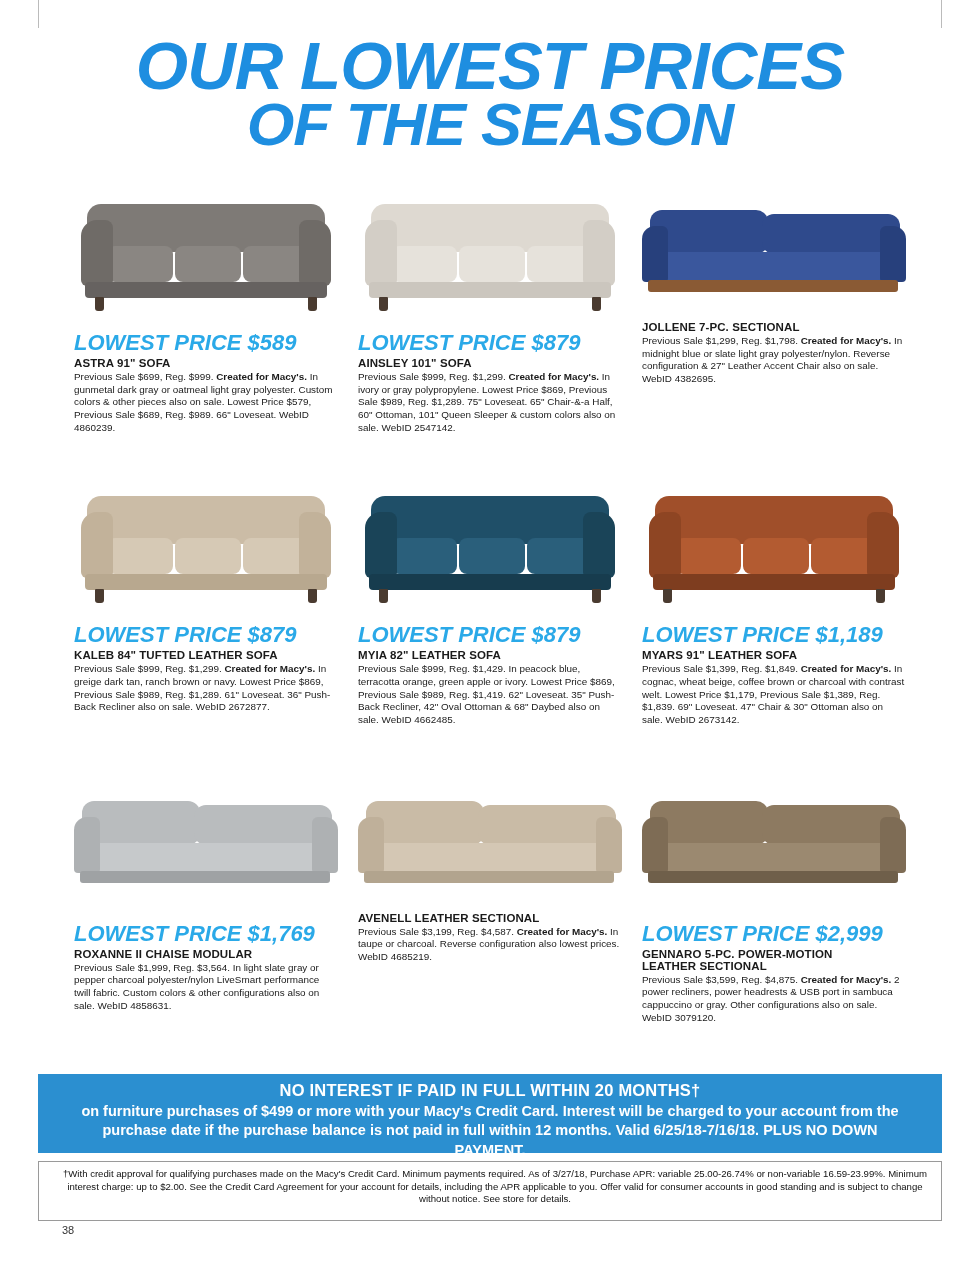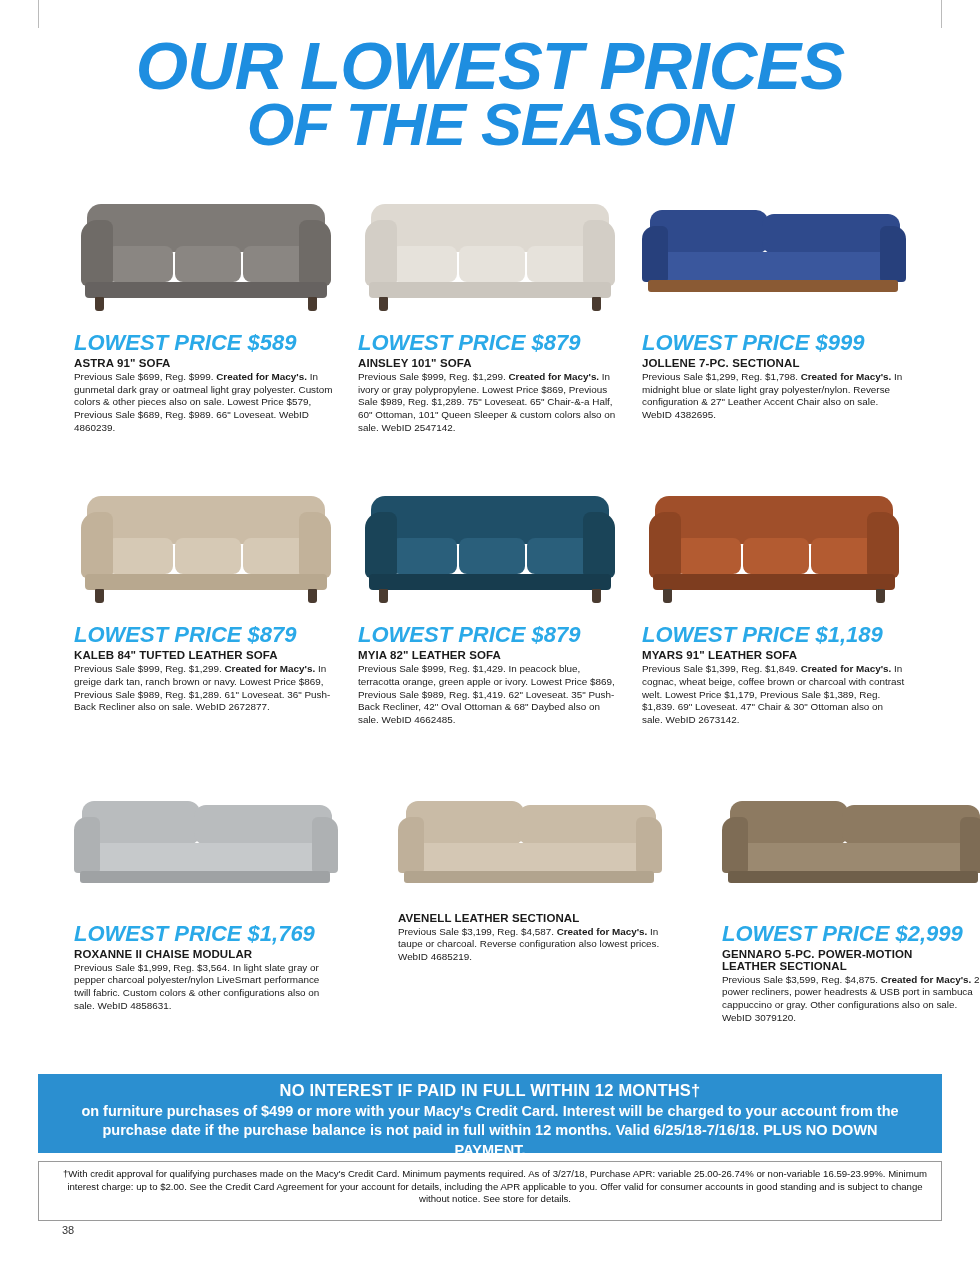--- a/index.html
+++ b/index.html
@@ -169,21 +169,20 @@
         <div class="imgbox">
           <div class="sofa sec">
             <div class="bL" style="background:#2f4a8c"></div>
             <div class="bR" style="background:#2f4a8c"></div>
             <div class="seat" style="background:#3a579d"></div>
             <div class="arm1" style="background:#27407c"></div>
             <div class="arm2" style="background:#27407c"></div>
             <div class="base" style="background:#8a5a34"></div>
           </div>
         </div>
-        <div class="price">LOWEST PRICE $999</div>
         <div class="name">JOLLENE 7-PC. SECTIONAL</div>
         <div class="desc">Previous Sale $1,299, Reg. $1,798. <b>Created for Macy's.</b> In midnight blue or slate light gray polyester/nylon. Reverse configuration &amp; 27" Leather Accent Chair also on sale. WebID 4382695.</div>
       </div>
     </div>
 
     <div class="row" style="margin-top:28px;">
 
       <div class="cell">
         <div class="imgbox">
           <div class="sofa s3">
@@ -235,21 +234,21 @@
             <div class="lg a"></div>
               <div class="lg b"></div>
           </div>
         </div>
         <div class="price">LOWEST PRICE $1,189</div>
         <div class="name">MYARS 91" LEATHER SOFA</div>
         <div class="desc">Previous Sale $1,399, Reg. $1,849. <b>Created for Macy's.</b> In cognac, wheat beige, coffee brown or charcoal with contrast welt. Lowest Price $1,179, Previous Sale $1,389, Reg. $1,839. 69" Loveseat. 47" Chair &amp; 30" Ottoman also on sale. WebID 2673142.</div>
       </div>
     </div>
 
-    <div class="row" style="margin-top:34px;gap:40px;">
+    <div class="row" style="margin-top:34px;">
 
       <div class="cell">
         <div class="imgbox">
           <div class="sofa sec">
             <div class="bL" style="background:#b9bcbe"></div>
             <div class="bR" style="background:#b9bcbe"></div>
             <div class="seat" style="background:#c6c9cb"></div>
             <div class="arm1" style="background:#aeb1b3"></div>
             <div class="arm2" style="background:#aeb1b3"></div>
             <div class="base" style="background:#9fa2a4"></div>
@@ -291,21 +290,21 @@
           <span>GENNARO 5-PC. POWER-MOTION</span>
           <span class="l2">LEATHER SECTIONAL</span>
         </div>
         <div class="desc">Previous Sale $3,599, Reg. $4,875. <b>Created for Macy's.</b> 2 power recliners, power headrests &amp; USB port in sambuca cappuccino or gray. Other configurations also on sale. WebID 3079120.</div>
       </div>
     </div>
 
   </div>
 
   <div class="finance">
-    <div class="t1">NO INTEREST IF PAID IN FULL WITHIN 12 MONTHS†</div>
+    <div class="t1">NO INTEREST IF PAID IN FULL WITHIN 20 MONTHS†</div>
     <div class="t2">on furniture purchases of $499 or more with your Macy's Credit Card. Interest will be charged to your account from the purchase date if the purchase balance is not paid in full within 12 months. Valid 6/25/18-7/16/18. PLUS NO DOWN PAYMENT.</div>
   </div>
 
   <div class="disclaimer">†With credit approval for qualifying purchases made on the Macy's Credit Card. Minimum payments required. As of 3/27/18, Purchase APR: variable 25.00-26.74% or non-variable 16.59-23.99%. Minimum interest charge: up to $2.00. See the Credit Card Agreement for your account for details, including the APR applicable to you. Offer valid for consumer accounts in good standing and is subject to change without notice. See store for details.</div>
 
   <div class="pagenum">38</div>
 
 </div>
 
 </body></html>

